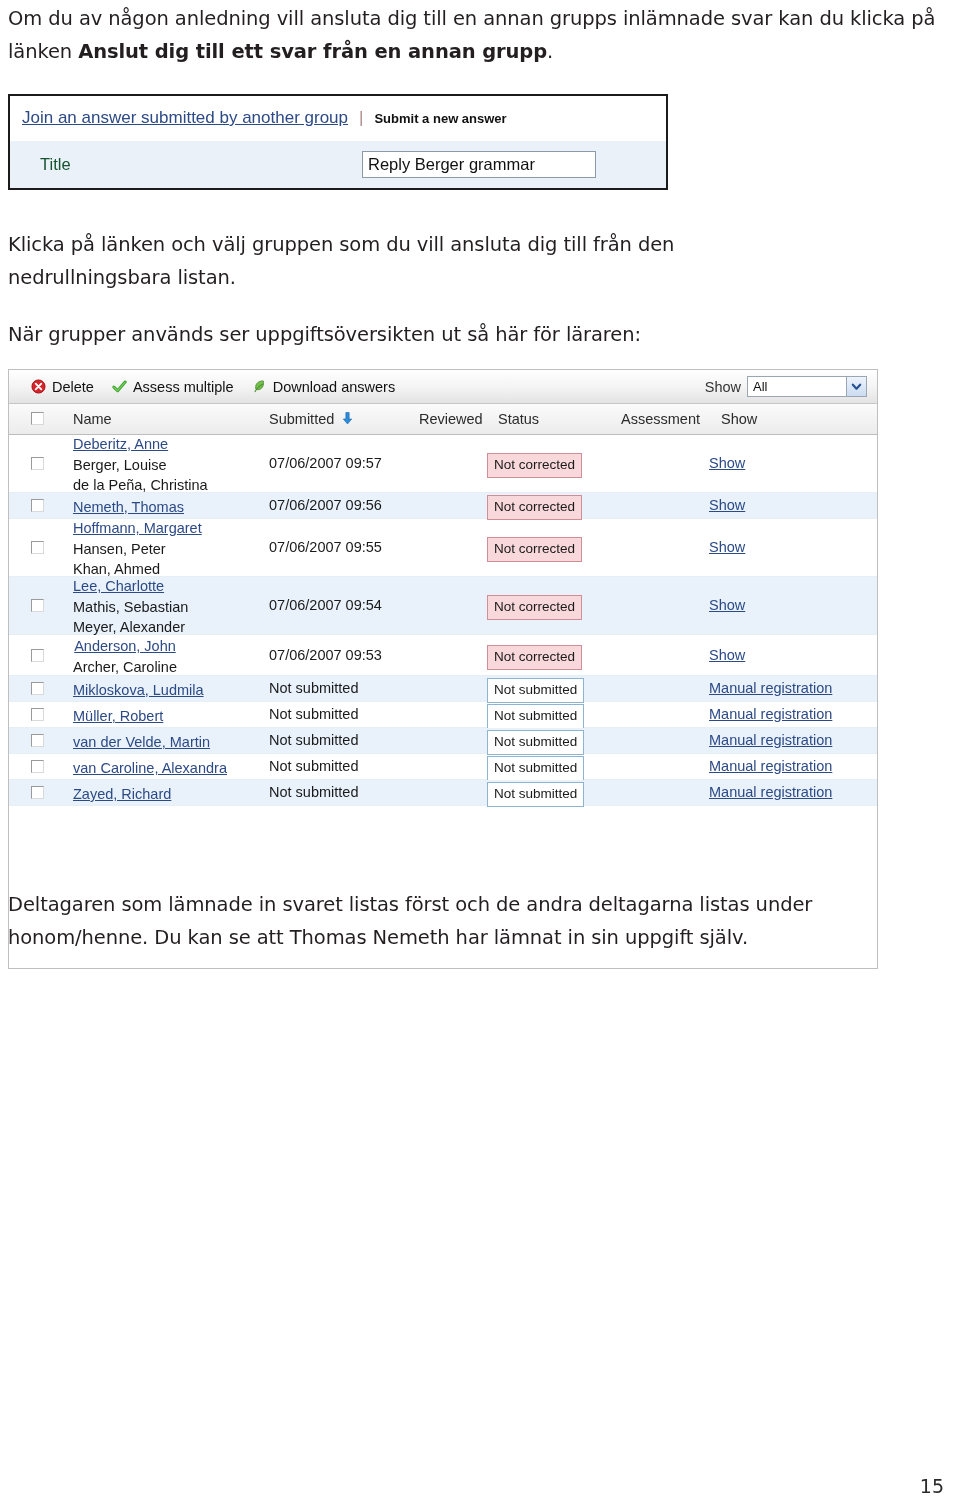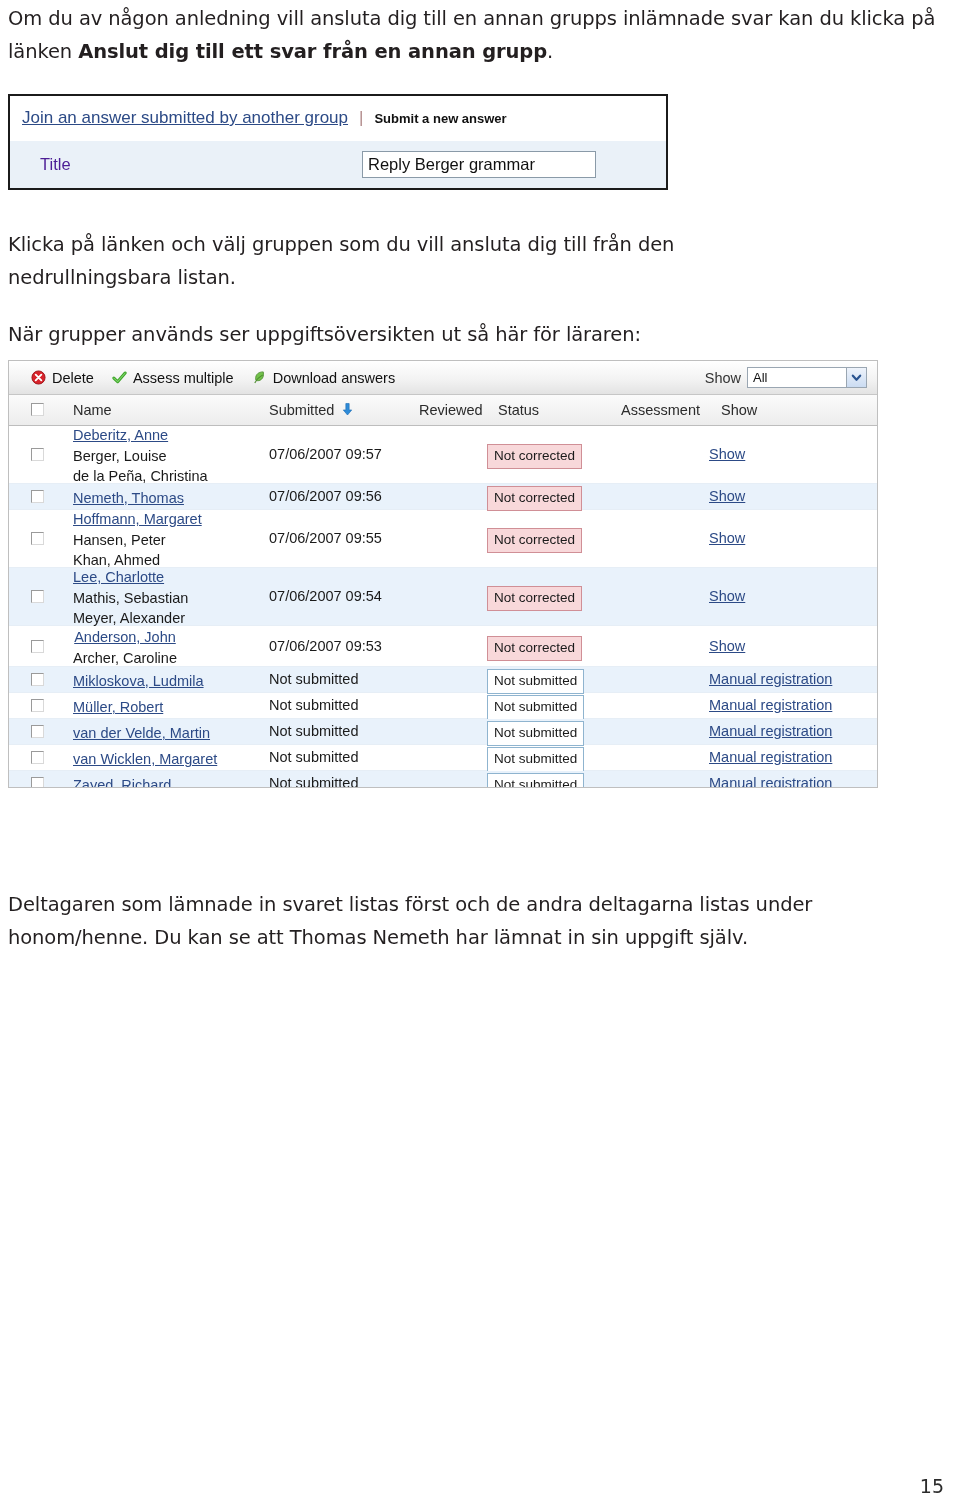--- a/index.html
+++ b/index.html
@@ -77,21 +77,21 @@
     display: flex;
     align-items: center;
     position: relative;
     border-top: 1px solid #ffffff;
     box-sizing: border-box;
   }
   .title-label {
     position: absolute;
     left: 30px;
     font-size: 16.5px;
-    color: #4c1d95;
+    color: #14532d;
   }
   .title-input {
     position: absolute;
     left: 352px;
     width: 234px;
     height: 27px;
     border: 1px solid #8a9aa8;
     background: #ffffff;
     display: flex;
     align-items: center;
@@ -99,23 +99,23 @@
     box-sizing: border-box;
     font-size: 16.5px;
     color: #111111;
     white-space: nowrap;
   }
 
   
   #fig-table {
     position: absolute;
     left: 8px;
-    top: 360px;
+    top: 369px;
     width: 870px;
-    height: 428px;
+    height: 600px;
     border: 1px solid #bfbfbf;
     background: #ffffff;
     box-sizing: border-box;
     overflow: hidden;
     font-family: "Liberation Sans", sans-serif;
   }
   .tbl-toolbar {
     position: relative;
     height: 34px;
     background: linear-gradient(#ffffff 0%, #f3f3f3 55%, #e3e3e3 100%);
@@ -417,21 +417,21 @@
         <span class="cell c-name name-stack" style="top: 4px;">
           <a class="owner-link" href="#">van der Velde, Martin</a>
         </span>
         <span class="cell c-sub" style="top: 4px;">Not submitted</span>
         <span class="cell c-stat" style="top: 2px;"><span class="badge badge-blue">Not submitted</span></span>
         <span class="cell c-show" style="top: 4px;"><a class="show-link" href="#">Manual registration</a></span>
       </div>
       <div class="row" style="height: 26px;">
         <span class="cell c-chk" style="top: 6px;"><span class="chk"></span></span>
         <span class="cell c-name name-stack" style="top: 4px;">
-          <a class="owner-link" href="#">van Wicklen, Margaret</a>
+          <a class="owner-link" href="#">van Caroline, Alexandra</a>
         </span>
         <span class="cell c-sub" style="top: 4px;">Not submitted</span>
         <span class="cell c-stat" style="top: 2px;"><span class="badge badge-blue">Not submitted</span></span>
         <span class="cell c-show" style="top: 4px;"><a class="show-link" href="#">Manual registration</a></span>
       </div>
       <div class="row alt" style="height: 26px;">
         <span class="cell c-chk" style="top: 6px;"><span class="chk"></span></span>
         <span class="cell c-name name-stack" style="top: 4px;">
           <a class="owner-link" href="#">Zayed, Richard</a>
         </span>

